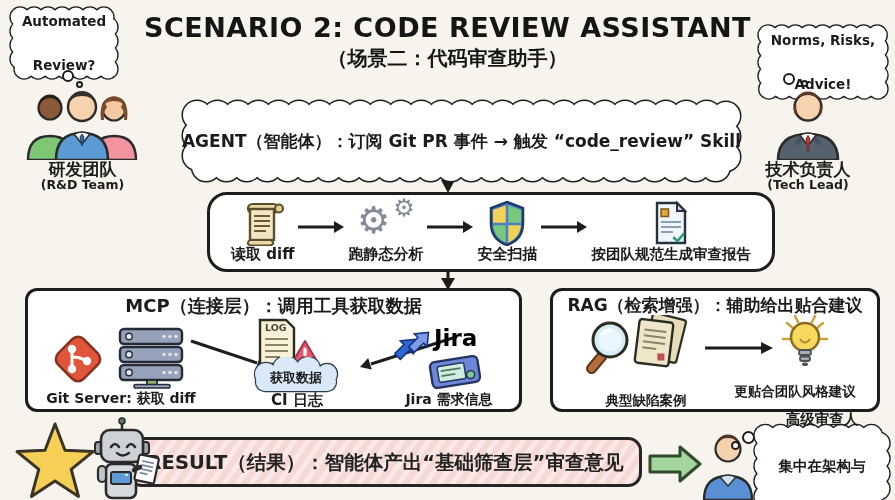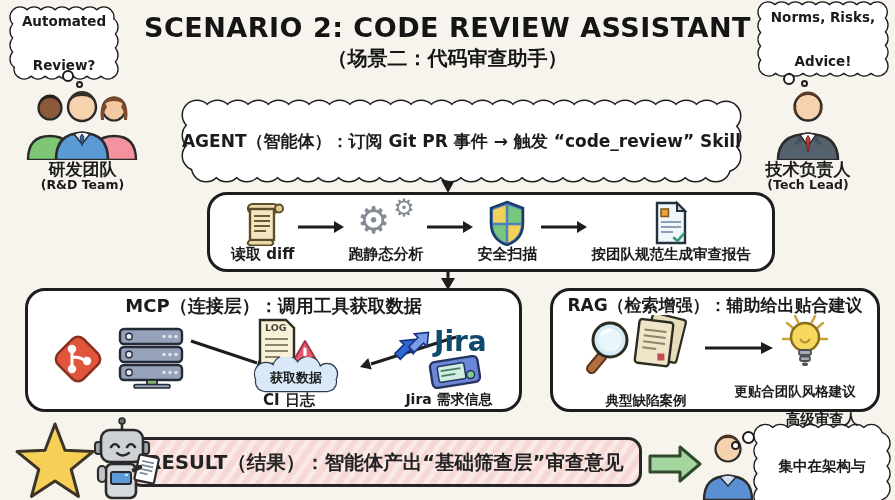--- a/index.html
+++ b/index.html
@@ -11,36 +11,36 @@
   .nw{white-space:nowrap;}
   .title1{position:absolute;left:0;top:12px;width:100%;text-align:center;font-weight:bold;
           font-size:27px;letter-spacing:.5px;color:#151515;}
   .title2{position:absolute;left:0;top:45px;width:100%;text-align:center;font-weight:bold;
           font-size:20px;color:#151515;}
   .bubble{position:absolute;}
   .bubble .cloud{position:absolute;left:0;top:0;width:100%;height:100%;}
   .btxt{position:absolute;left:0;top:0;right:0;bottom:0;display:flex;flex-direction:column;
         justify-content:center;align-items:center;font-weight:bold;text-align:center;gap:28px;}
   .dot{position:absolute;border:2.2px solid #1d1d1d;background:#fff;border-radius:50%;box-sizing:border-box;}
-  .box{position:absolute;background:#fff;border:3.5px solid #1d1d1d;border-radius:20px;box-sizing:border-box;}
+  .box{position:absolute;background:#fff;border:3.5px solid #1d1d1d;border-radius:12px;box-sizing:border-box;}
   .boxtitle{position:absolute;left:0;width:100%;text-align:center;font-weight:bold;white-space:nowrap;}
   .skills-row{display:flex;align-items:flex-start;justify-content:center;height:100%;
               padding:5px 6px 0 6px;box-sizing:border-box;gap:2px;}
   .step{display:flex;flex-direction:column;align-items:center;}
   .step .ic{height:45px;display:flex;align-items:center;justify-content:center;}
   .slabel{font-weight:bold;font-size:15px;white-space:nowrap;margin-top:0px;}
   .sarrow{margin-top:20px;flex:none;}
   .gearbox{position:relative;width:58px;height:45px;}
   .gear1{position:absolute;left:0px;top:2px;font-size:37px;line-height:37px;color:#848b96;}
   .gear2{position:absolute;right:0px;top:-4px;font-size:24px;line-height:24px;color:#848b96;}
   .banner{background:#f6d8d4;border:3px solid #262626;border-radius:14px;box-sizing:border-box;
           background-image:repeating-linear-gradient(125deg,rgba(255,255,255,.45) 0 5px,rgba(255,255,255,0) 5px 11px);}
   .banner-txt{height:100%;display:flex;align-items:center;justify-content:center;
               font-weight:bold;font-size:19.5px;color:#222;white-space:nowrap;}
-  .jira-word{font-weight:bold;font-size:28px;color:#0c4a6e;}
+  .jira-word{font-weight:bold;font-size:23px;color:#000000;}
 </style>
 </head>
 <body>
 
 <div class="canvas">
 
   <svg class="abs" style="left:0;top:0;width:895px;height:500px;pointer-events:none">
     <line x1="448" y1="150" x2="448" y2="184" stroke="#1d1d1d" stroke-width="3"></line>
     <polygon points="441,180 455,180 448,193" fill="#1d1d1d"></polygon>
     <line x1="448" y1="268" x2="448" y2="281" stroke="#1d1d1d" stroke-width="3"></line>
@@ -120,21 +120,21 @@
 
     <circle cx="62" cy="25" r="14" fill="#f6d2ae" stroke="#2a2a2a" stroke-width="2.4"></circle>
     <path d="M48 23 a14 14 0 0 1 28 0 q-3 -9 -14 -9 q-11 0 -14 9 z" fill="#35302c"></path>
     <path d="M36 78 q0 -27 26 -27 q26 0 26 27 z" fill="#5b9bd5" stroke="#2a2a2a" stroke-width="2.6"></path>
     <path d="M54 52 l8 10 l8 -10 q-8 -4 -16 0 z" fill="#f3f6fa" stroke="#2a2a2a" stroke-width="1.6"></path>
     <path d="M60 55 l2 -3 l2 3 l-2 9 z" fill="#3a66a8" stroke="#243f63" stroke-width="1"></path>
   </svg>
   <div class="abs b ctr" style="left:10px;top:158px;width:145px;font-size:17px">研发团队</div>
   <div class="abs b ctr" style="left:10px;top:177px;width:145px;font-size:12.5px">(R&amp;D Team)</div>
 
-  <div class="bubble" style="left:756px;top:0;width:134px;height:78px">
+  <div class="bubble" style="left:756px;top:23px;width:134px;height:78px">
     <svg class="cloud" viewBox="0 0 134 78">
         <g>
           <circle cx="12.1" cy="12.1" r="9.5" fill="#fff" stroke="#1d1d1d" stroke-width="2.6"></circle>
           <circle cx="25.733333333333334" cy="12.1" r="9.5" fill="#fff" stroke="#1d1d1d" stroke-width="2.6"></circle>
           <circle cx="39.36666666666667" cy="12.1" r="9.5" fill="#fff" stroke="#1d1d1d" stroke-width="2.6"></circle>
           <circle cx="53.00000000000001" cy="12.1" r="9.5" fill="#fff" stroke="#1d1d1d" stroke-width="2.6"></circle>
           <circle cx="66.63333333333334" cy="12.1" r="9.5" fill="#fff" stroke="#1d1d1d" stroke-width="2.6"></circle>
           <circle cx="80.26666666666667" cy="12.1" r="9.5" fill="#fff" stroke="#1d1d1d" stroke-width="2.6"></circle>
           <circle cx="93.9" cy="12.1" r="9.5" fill="#fff" stroke="#1d1d1d" stroke-width="2.6"></circle>
           <circle cx="107.53333333333335" cy="12.1" r="9.5" fill="#fff" stroke="#1d1d1d" stroke-width="2.6"></circle>
@@ -448,20 +448,21 @@
         <circle cx="50" cy="27.5" r="1.7"></circle>
           <circle cx="56" cy="27.5" r="1.7"></circle>
           <circle cx="62" cy="27.5" r="1.7"></circle>
         <circle cx="50" cy="45.5" r="1.7"></circle>
           <circle cx="56" cy="45.5" r="1.7"></circle>
           <circle cx="62" cy="45.5" r="1.7"></circle>
       </g>
       <rect x="33" y="53" width="10" height="5" fill="#8bb06a" stroke="#242a36" stroke-width="1.8"></rect>
       <rect x="20" y="57.5" width="36" height="3.5" rx="1.75" fill="#96a2ba" stroke="#242a36" stroke-width="1.6"></rect>
     </svg>
+    <div class="abs b ctr nw" style="left:4px;top:99px;width:178px;font-size:14px">Git Server: 获取 diff</div>
 
     <svg class="abs" style="left:230px;top:27px;width:40px;height:48px" viewBox="0 0 40 48">
       <path d="M2 2 H28 L36 10 V46 H2 Z" fill="#f6f1d7" stroke="#2b2b22" stroke-width="2.4"></path>
       <text x="7" y="13" font-size="9.5" font-weight="bold" fill="#4a463a" font-family="DejaVu Sans, sans-serif">LOG</text>
       <g stroke="#8a8468" stroke-width="2">
         <line x1="7" y1="21" x2="30" y2="21"></line>
           <line x1="7" y1="27" x2="30" y2="27"></line>
         <line x1="7" y1="33" x2="30" y2="33"></line>
           <line x1="7" y1="39" x2="22" y2="39"></line>
       </g>
@@ -481,21 +482,21 @@
       </g>
       <g fill="#d9e9f8">
         <circle cx="16" cy="17" r="11"></circle>
           <circle cx="36" cy="12" r="13"></circle>
         <circle cx="58" cy="12" r="12"></circle>
           <circle cx="77" cy="17" r="10"></circle>
         <rect x="6" y="16" width="80" height="18" rx="9"></rect>
       </g>
     </svg>
     <div class="abs b ctr nw" style="left:224px;top:78px;width:88px;font-size:13px">获取数据</div>
-    <div class="abs b ctr nw" style="left:208px;top:100px;width:106px;font-size:15px">CI 日志</div>
+    <div class="abs b ctr nw" style="left:216px;top:100px;width:106px;font-size:15px">CI 日志</div>
 
     <svg class="abs" style="left:366px;top:38px;width:38px;height:32px" viewBox="0 0 38 32">
       <g transform="translate(12,19) rotate(45)">
         <path d="M0 -12 L9 -1 H4 V12 H-4 V-1 H-9 Z" fill="#2f66d0" stroke="#16347d" stroke-width="1.6"></path>
       </g>
       <g transform="translate(26,12) rotate(45)">
         <path d="M0 -12 L9 -1 H4 V12 H-4 V-1 H-9 Z" fill="#7b9ce8" stroke="#16347d" stroke-width="1.6"></path>
       </g>
     </svg>
     <div class="abs jira-word" style="left:406px;top:34px">Jira</div>

